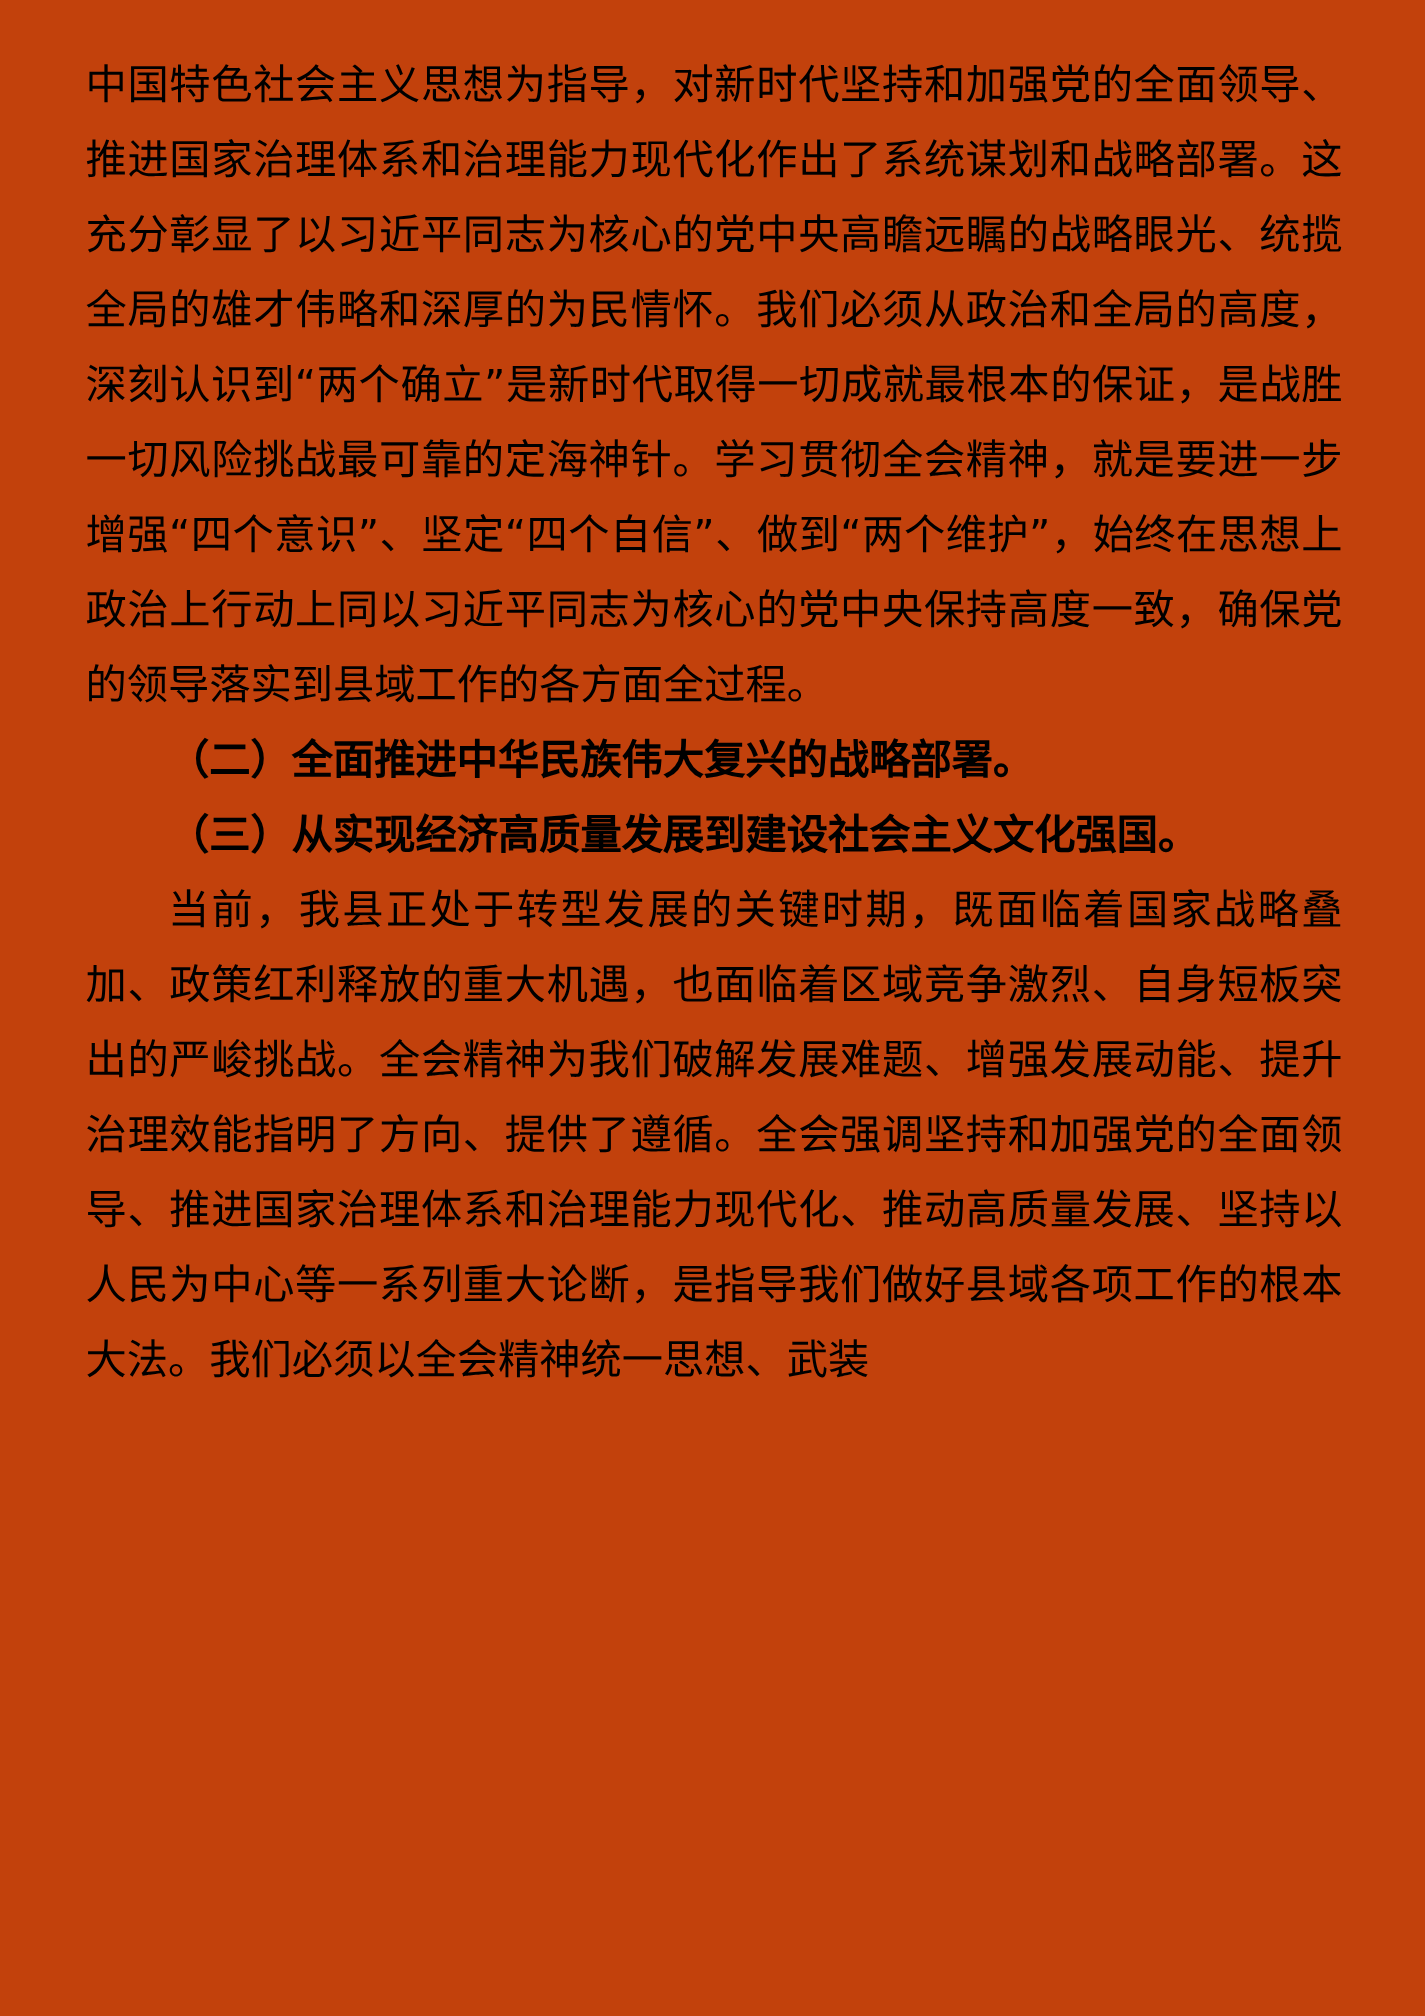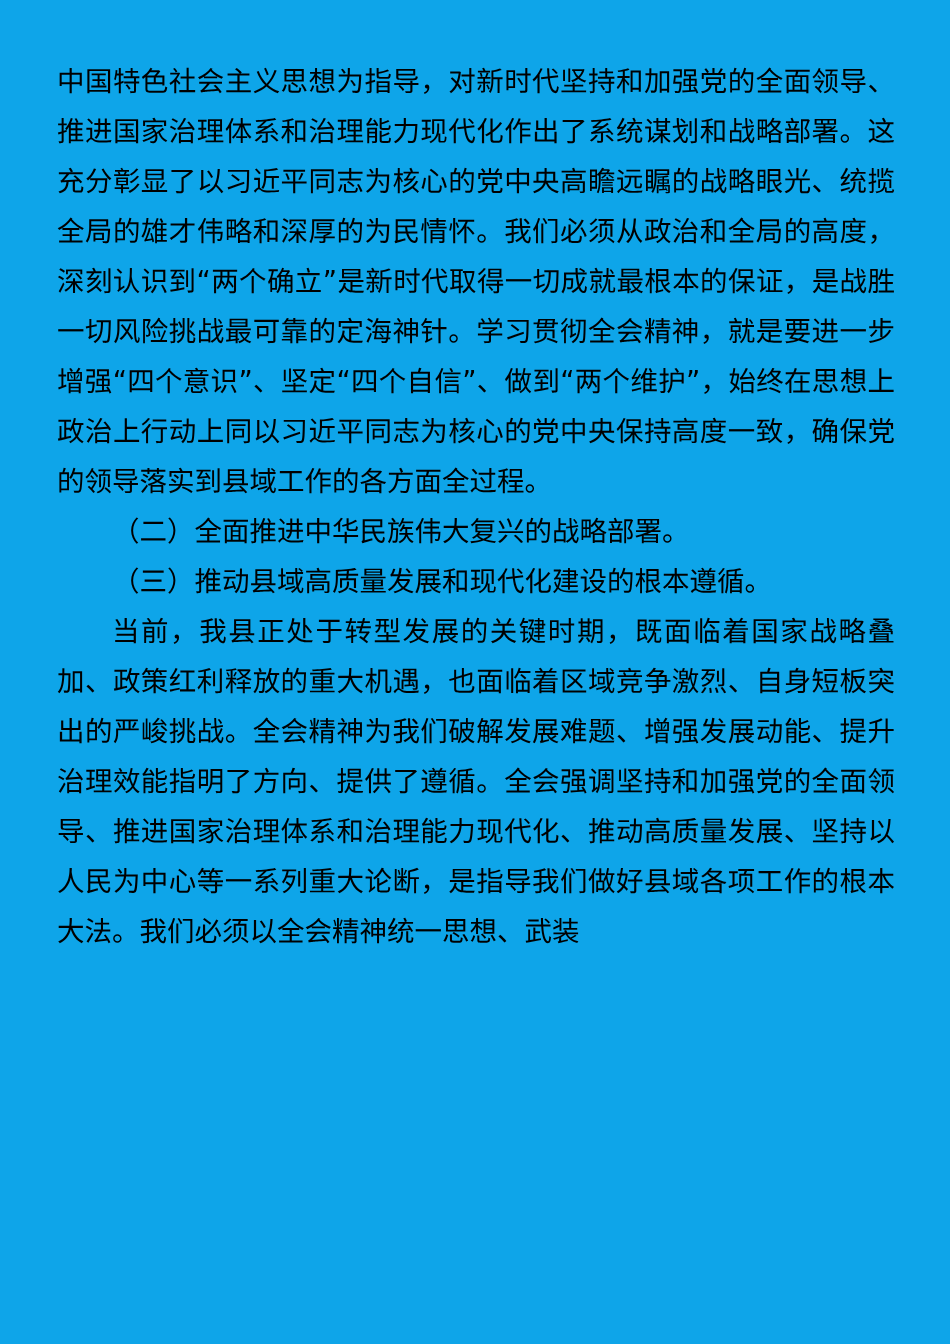--- a/index.html
+++ b/index.html
@@ -8,24 +8,24 @@
     padding: 0;
     background: #ffffff;
   }
   body {
     font-family: "DejaVu Sans", "Liberation Sans", sans-serif;
   }
   .page {
     position: relative;
     width: 950px;
     height: 1344px;
-    background: #0ea5e9;
+    background: #c2410c;
     overflow: hidden;
     box-sizing: border-box;
-    padding: 56px 55px 0 57px;
+    padding: 32px 55px 0 57px;
   }
   .doc-body {
     font-size: 27.5px;
     line-height: 50px;
     color: #000000;
     text-align: justify;
     text-justify: inter-ideograph;
     letter-spacing: 0px;
     font-weight: 400;
     -webkit-font-smoothing: antialiased;
@@ -39,32 +39,32 @@
   .para-cont {
     margin: 0;
     text-indent: 0;
     text-align: justify;
     text-justify: inter-ideograph;
   }
   .heading {
     margin: 0;
     text-indent: 55px;
     text-align: left;
-    font-weight: 400;
+    font-weight: 700;
   }
 </style>
 </head>
 <body>
 
 <div class="page">
   <div class="doc-body">
 
     <p class="para-cont">中国特色社会主义思想为指导，对新时代坚持和加强党的全面领导、推进国家治理体系和治理能力现代化作出了系统谋划和战略部署。这充分彰显了以习近平同志为核心的党中央高瞻远瞩的战略眼光、统揽全局的雄才伟略和深厚的为民情怀。我们必须从政治和全局的高度，深刻认识到“两个确立”是新时代取得一切成就最根本的保证，是战胜一切风险挑战最可靠的定海神针。学习贯彻全会精神，就是要进一步增强“四个意识”、坚定“四个自信”、做到“两个维护”，始终在思想上政治上行动上同以习近平同志为核心的党中央保持高度一致，确保党的领导落实到县域工作的各方面全过程。</p>
 
     <p class="heading">（二）全面推进中华民族伟大复兴的战略部署。</p>
 
 
-    <p class="heading">（三）推动县域高质量发展和现代化建设的根本遵循。</p>
+    <p class="heading">（三）从实现经济高质量发展到建设社会主义文化强国。</p>
 
     <p class="para">当前，我县正处于转型发展的关键时期，既面临着国家战略叠加、政策红利释放的重大机遇，也面临着区域竞争激烈、自身短板突出的严峻挑战。全会精神为我们破解发展难题、增强发展动能、提升治理效能指明了方向、提供了遵循。全会强调坚持和加强党的全面领导、推进国家治理体系和治理能力现代化、推动高质量发展、坚持以人民为中心等一系列重大论断，是指导我们做好县域各项工作的根本大法。我们必须以全会精神统一思想、武装</p>
 
   </div>
 </div>
 
 </body></html>

